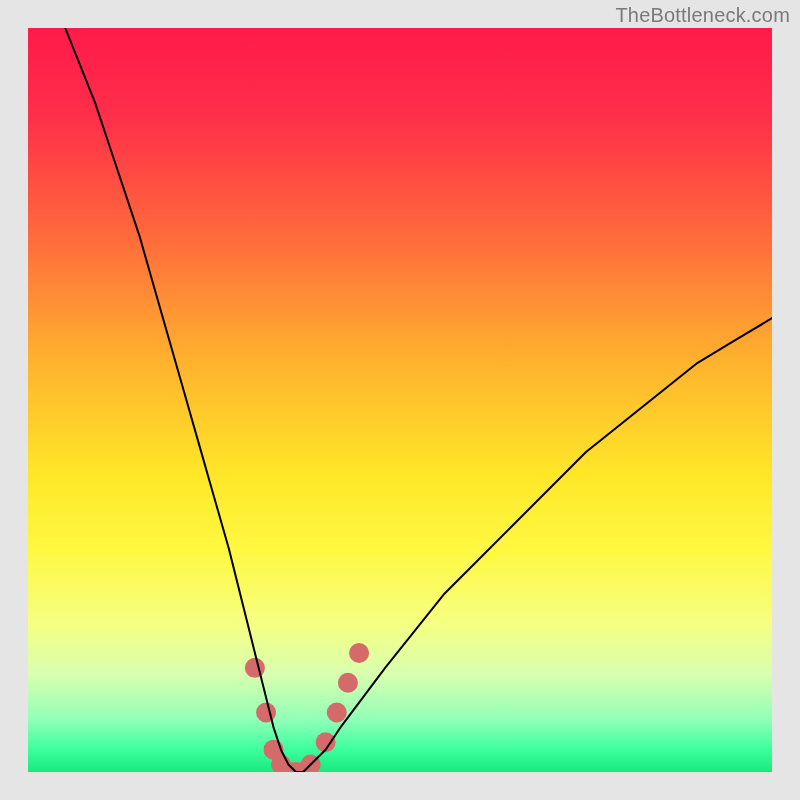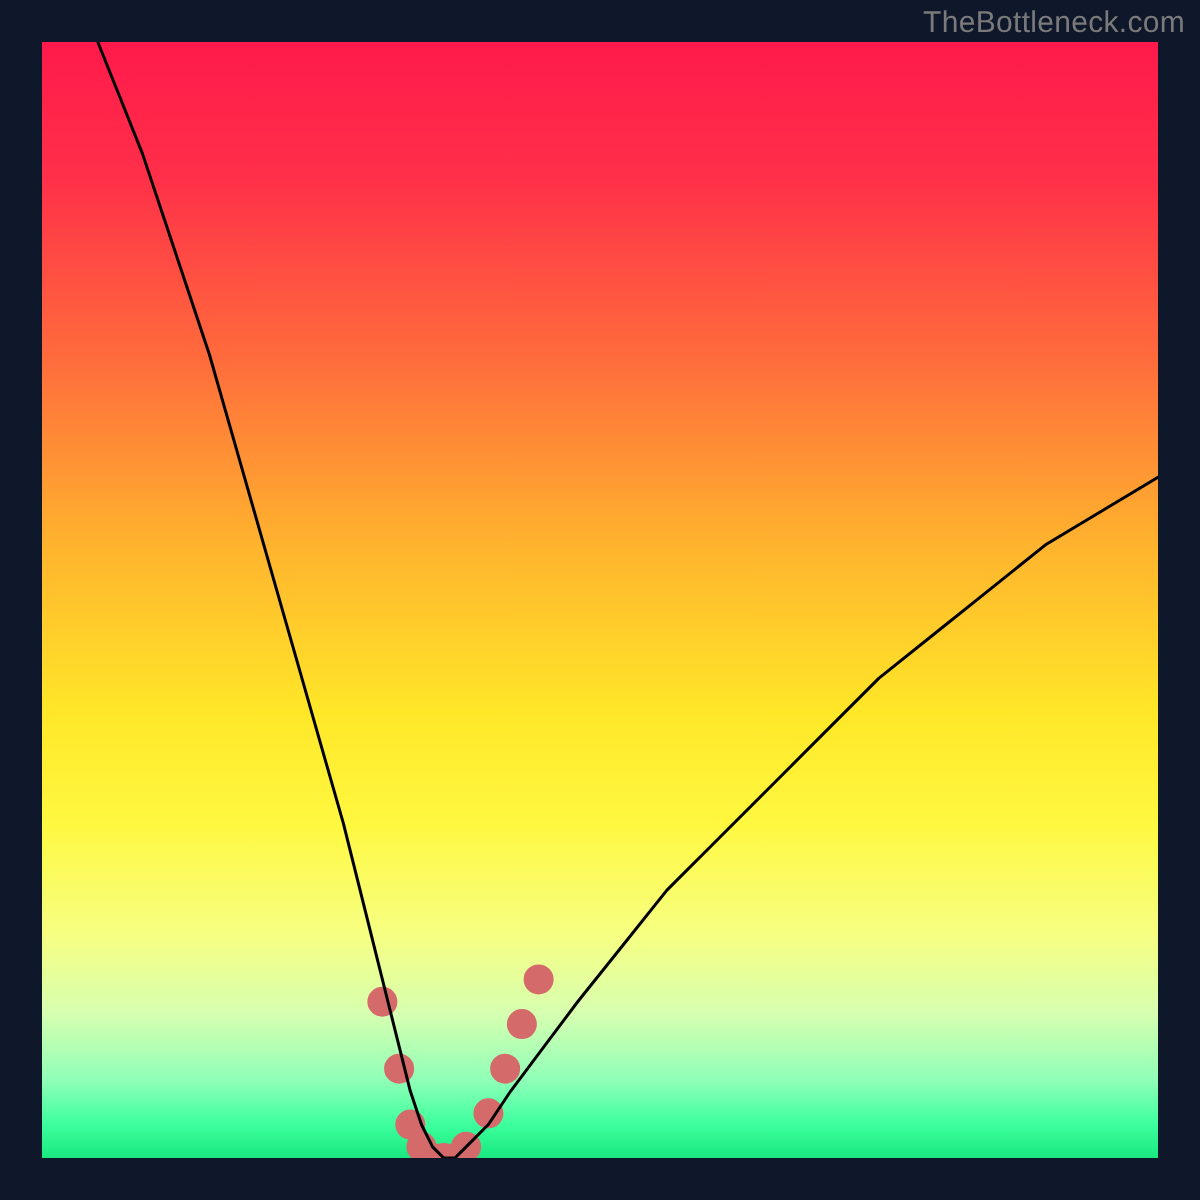--- a/index.html
+++ b/index.html
@@ -10,21 +10,21 @@
     background: #000;
     overflow: hidden;
     font-family: Arial, Helvetica, sans-serif;
   }
   .frame {
     position: absolute;
     top: 0;
     left: 0;
     width: 800px;
     height: 800px;
-    background: #0f172a;
+    background: #e5e5e5;
   }
   .plot {
     position: absolute;
     top: 28px;
     left: 28px;
     width: 744px;
     height: 744px;
   }
   .watermark {
     position: absolute;

